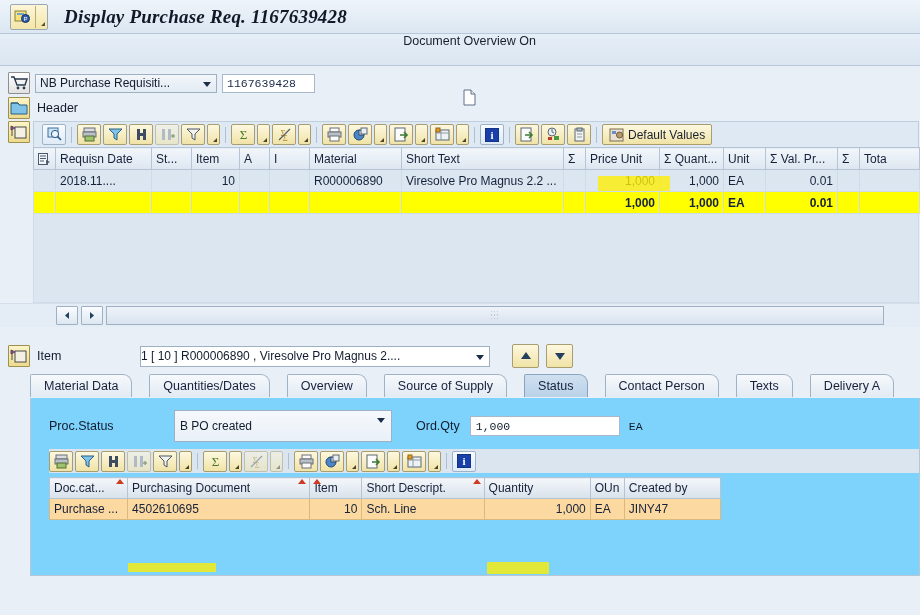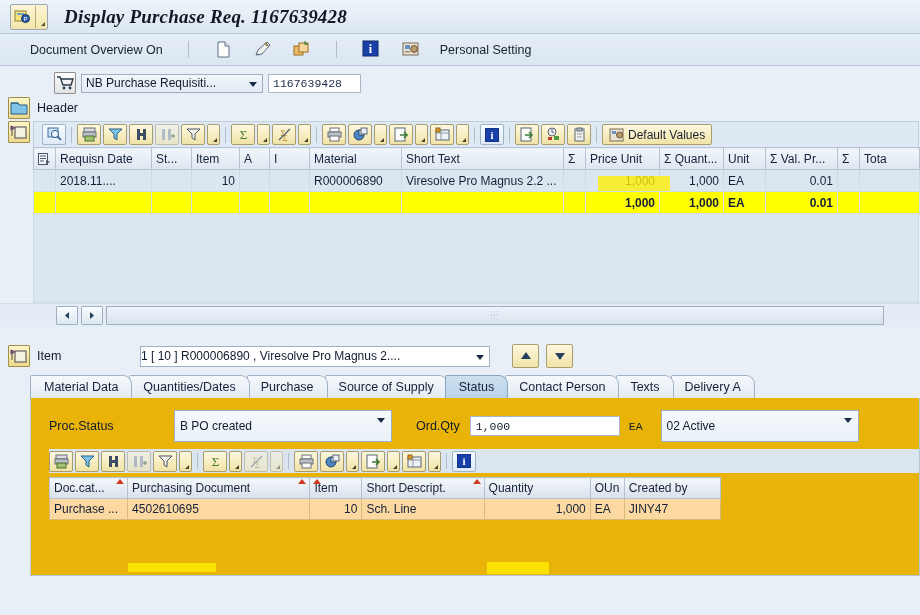--- a/index.html
+++ b/index.html
@@ -26,29 +26,29 @@
     border-left:4px solid transparent;border-bottom:4px solid #5a5132;}
   .apptitle{
     font-family:"Liberation Serif",serif;
     font-weight:bold;font-style:italic;font-size:19px;
     margin-left:16px;color:#111827;letter-spacing:.2px;white-space:nowrap;
   }
   
   .apptoolbar{
     height:32px;background:linear-gradient(#e6eef7,#dbe6f1);
     border-bottom:1px solid #b9c9db;
-    display:flex;align-items:center;padding-left:30px;box-sizing:border-box;gap:20px;
+    display:flex;align-items:center;padding-left:19px;box-sizing:border-box;gap:20px;flex-direction:column;
   }
   .tbtext{font-size:12.5px;color:#17202e;white-space:nowrap;}
   .vline{width:1px;height:17px;background:#b0c0d2;margin:0 5px;}
   .tbicon{width:19px;height:19px;display:inline-block;position:relative;}
   
   .body{position:relative;height:calc(615px - 34px - 32px);}
   
-  .docline{display:flex;align-items:center;padding:6px 0 0 8px;gap:5px;margin-left:46px;}
+  .docline{display:flex;align-items:center;padding:6px 0 0 8px;gap:5px;}
   .sqicon{width:22px;height:22px;border:1px solid #8f8f8f;box-sizing:border-box;
           background:linear-gradient(#ffffff,#e2e2e2);position:relative;border-radius:1px;}
   .docsel{
     width:182px;height:19px;background:linear-gradient(#f3f7fb,#e2eaf3);
     border:1px solid #9eb0c4;font-size:12px;display:flex;align-items:center;
     padding-left:4px;box-sizing:border-box;position:relative;
   }
   .docsel .arr{position:absolute;right:5px;top:7px;width:0;height:0;
     border-left:4px solid transparent;border-right:4px solid transparent;border-top:5px solid #1b2d4a;}
   .docnum{
@@ -107,30 +107,30 @@
   .itemlbl{font-size:12.5px;width:96px;}
   .itemsel{
     width:350px;height:21px;background:#fff;border:1px solid #9eb0c4;
     font-size:12px;display:flex;align-items:center;box-sizing:border-box;position:relative;
   }
   .itemsel .arr{position:absolute;right:5px;top:8px;width:0;height:0;
     border-left:4px solid transparent;border-right:4px solid transparent;border-top:5px solid #1b2d4a;}
   .navbtn{width:25px;height:22px;border:1px solid #a99d6f;border-radius:2px;
     background:linear-gradient(#fdf8e0,#f0e3a6);display:flex;align-items:center;justify-content:center;}
   
-  .tabstrip{display:flex;align-items:center;margin-left:30px;margin-top:6px;height:24px;position:relative;}
+  .tabstrip{display:flex;align-items:flex-start;margin-left:30px;margin-top:6px;height:24px;position:relative;gap:20px;}
   .tab{
     height:22px;background:linear-gradient(#f6f9fc,#e2eaf3);
     border:1px solid #9fb3c7;border-bottom:none;border-radius:2px 9px 0 0;
     display:flex;align-items:center;padding:0 13px;font-size:12.5px;margin-right:-3px;
     white-space:nowrap;color:#16213a;position:relative;
   }
   .tab.active{background:linear-gradient(#cfe0f0,#b9d2e8);font-weight:normal;z-index:3;border-color:#8aa4bd;}
   .tabbody{
-    margin-left:30px;background:#eab308;border:1px solid #b6c6d6;border-top:none;
+    margin-left:30px;background:#7dd3fc;border:1px solid #b6c6d6;border-top:none;
     height:178px;box-sizing:border-box;padding:12px 0 13px 18px;position:relative;
   }
   .frow{display:flex;align-items:center;margin-bottom:7px;}
   .flbl{width:125px;font-size:12.5px;}
   .fsel{
     width:218px;height:32px;background:linear-gradient(#f6f9fc,#e9f0f7);
     border:1px solid #9eb0c4;font-size:12px;display:flex;align-items:center;
     padding-left:5px;box-sizing:border-box;position:relative;
   }
   .fsel .arr{position:absolute;right:6px;top:7px;width:0;height:0;
@@ -534,21 +534,21 @@
   </div>
 
   <div class="tabstrip" id="tabstrip">
       <div class="tab" style="z-index: 20;">
         <span>Material Data</span>
       </div>
       <div class="tab" style="z-index: 19;">
         <span>Quantities/Dates</span>
       </div>
       <div class="tab" style="z-index: 18;">
-        <span>Purchase</span>
+        <span>Overview</span>
       </div>
       <div class="tab" style="z-index: 17;">
         <span>Source of Supply</span>
       </div>
       <div class="tab active" style="z-index: 30;">
         <span>Status</span>
       </div>
       <div class="tab" style="z-index: 15;">
         <span>Contact Person</span>
       </div>
@@ -565,24 +565,20 @@
       <span class="flbl">Proc.Status</span>
       <div class="fsel">
         <span>B PO created</span>
         <span class="arr"></span>
       </div>
       <span class="fsmall" style="font-family:'Liberation Sans',sans-serif;font-size:12.5px;margin-left:24px;">Ord.Qty</span>
       <div class="finput">
         <span>1,000</span>
       </div>
       <span class="fsmall">EA</span>
-      <div class="fsel" style="width:198px;margin-left:8px;">
-        <span>02 Active</span>
-        <span class="arr"></span>
-      </div>
     </div>
 
 
     <div class="subtool">
       <div class="btn">
         <svg width="15" height="15" viewBox="0 0 15 15">
           <rect x="2" y="1" width="11" height="4" fill="#d9dde0" stroke="#6a6f77"></rect>
           <rect x="1" y="5" width="13" height="5" fill="#b9c0c7" stroke="#6a6f77"></rect>
           <rect x="3" y="9" width="9" height="5" fill="#9ec26e" stroke="#4e7030"></rect>
         </svg>

